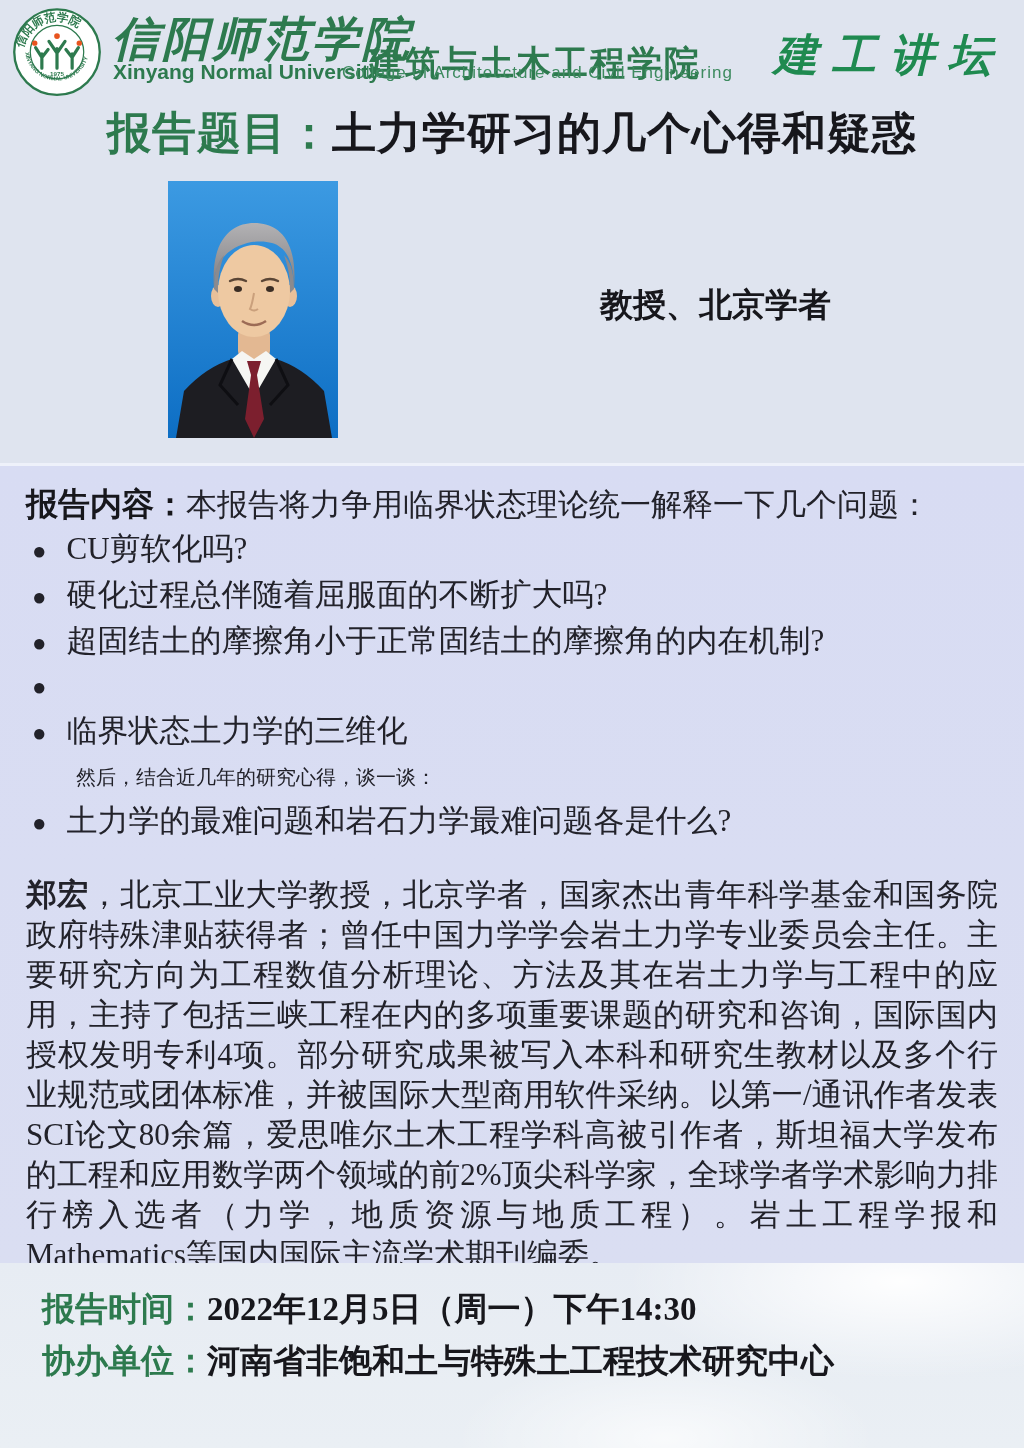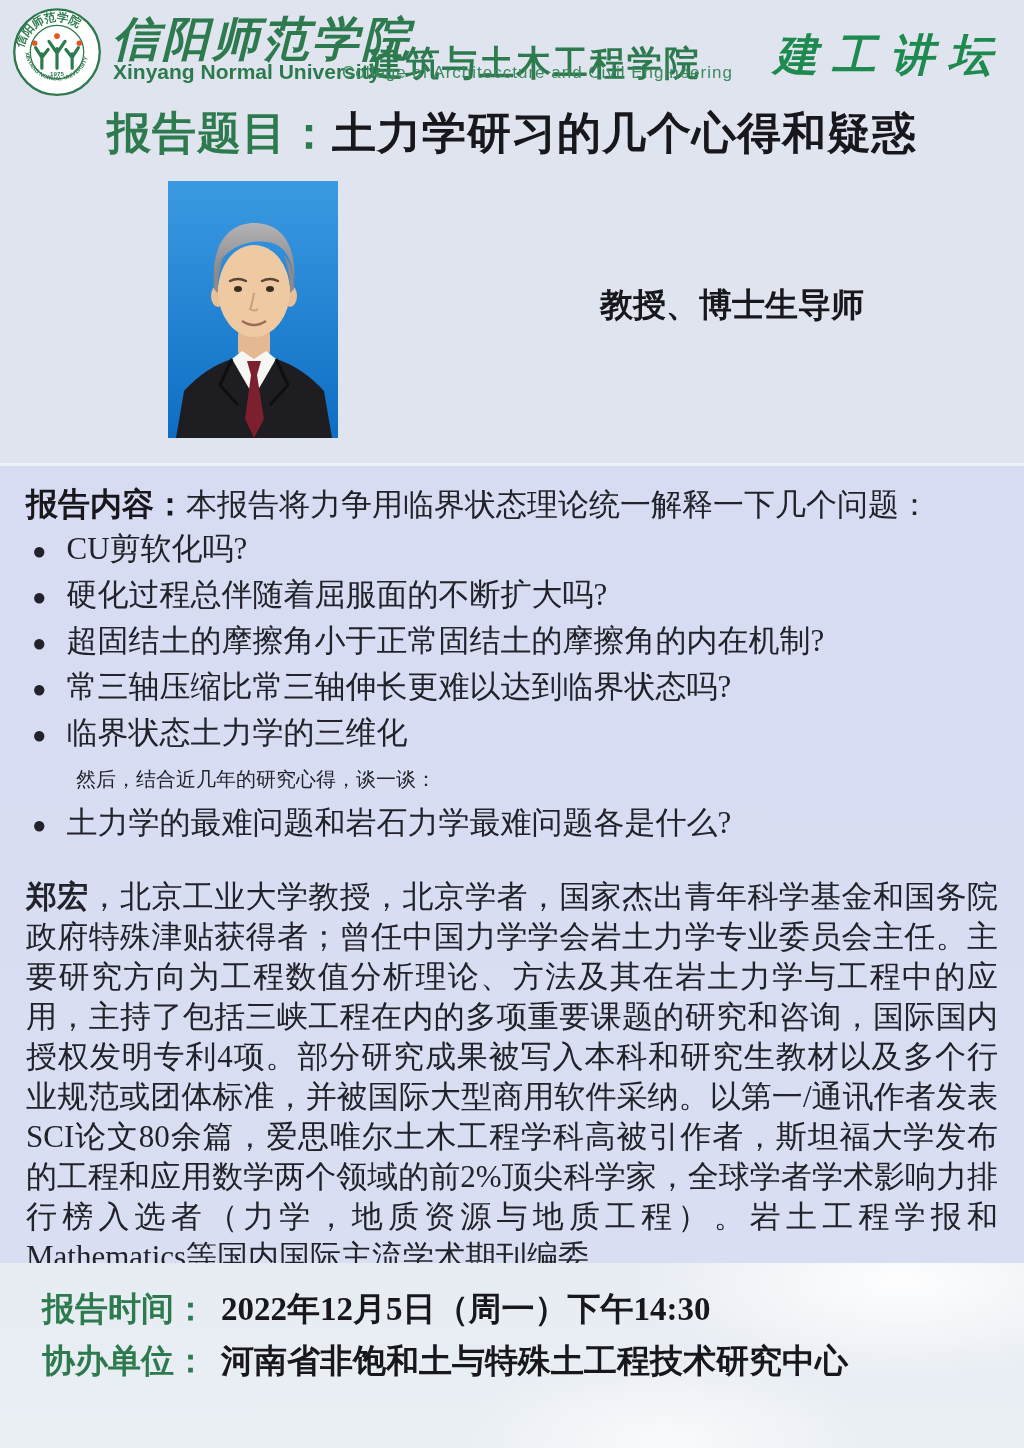--- a/index.html
+++ b/index.html
@@ -48,21 +48,21 @@
   .bio-name{font-weight:bold;}
 
   
   .footer{position:absolute;top:1263px;left:0;width:1024px;height:185px;box-sizing:border-box;
           background:
             radial-gradient(ellipse 420px 150px at 88% 10%, rgba(255,255,255,.95), rgba(255,255,255,0) 65%),
             radial-gradient(ellipse 300px 120px at 65% 95%, rgba(255,255,255,.7), rgba(255,255,255,0) 70%),
             linear-gradient(#e7ecf3,#eaeff4);
           padding:20px 0 0 42px;}
   .f-row{font-size:33px;font-weight:bold;line-height:52px;white-space:nowrap;}
-  .f-label{color:#2d7a4e;margin-right:14px;}
+  .f-label{color:#2d7a4e;}
   .f-value{color:#17171c;}
 </style>
 </head>
 <body>
 
 <div class="poster">
 
   <div class="header">
 
     <svg class="seal" viewBox="0 0 110 110">
@@ -140,21 +140,21 @@
     <path d="M8 257 L16 210 Q38 186 64 178 L86 192 L108 178 Q134 186 156 210 L164 257 Z" fill="#1d1d22"></path>
 
     <path d="M64 178 L86 216 L108 178 L98 170 L86 178 L74 170 Z" fill="#f6f6f3"></path>
 
     <path d="M79 180 L93 180 L89 194 L96 238 L86 257 L77 238 L83 194 Z" fill="#7c1f2e"></path>
 
     <path d="M64 178 L52 204 L70 224" stroke="#0e0e12" stroke-width="3" fill="none"></path>
     <path d="M108 178 L120 204 L102 224" stroke="#0e0e12" stroke-width="3" fill="none"></path>
   </svg>
 
-  <div class="spk-line2">教授、博士生导师</div>
+  <div class="spk-line2">教授、北京学者</div>
 
   <div class="content">
     <div class="intro">
       <span class="intro-label">报告内容：</span><span>本报告将力争用临界状态理论统一解释一下几个问题：</span>
     </div>
 
     <ul class="blist">
       <li>
         <span class="bullet">●</span>
         <span>CU剪软化吗?</span>
@@ -162,21 +162,20 @@
       <li>
         <span class="bullet">●</span>
         <span>硬化过程总伴随着屈服面的不断扩大吗?</span>
       </li>
       <li>
         <span class="bullet">●</span>
         <span>超固结土的摩擦角小于正常固结土的摩擦角的内在机制?</span>
       </li>
       <li>
         <span class="bullet">●</span>
-        <span>常三轴压缩比常三轴伸长更难以达到临界状态吗?</span>
       </li>
       <li>
         <span class="bullet">●</span>
         <span>临界状态土力学的三维化</span>
       </li>
     </ul>
 
     <div class="interlude">然后，结合近几年的研究心得，谈一谈：</div>
 
     <ul class="blist">

